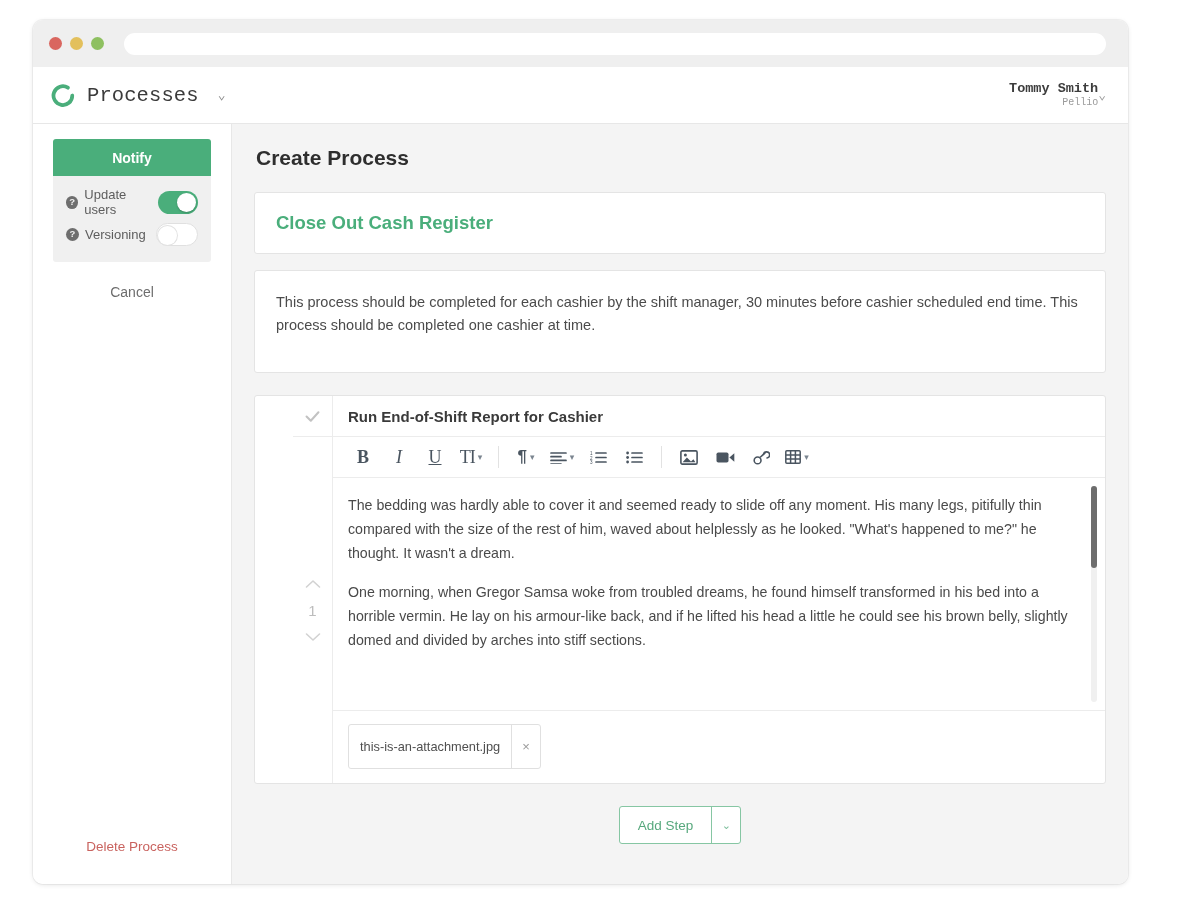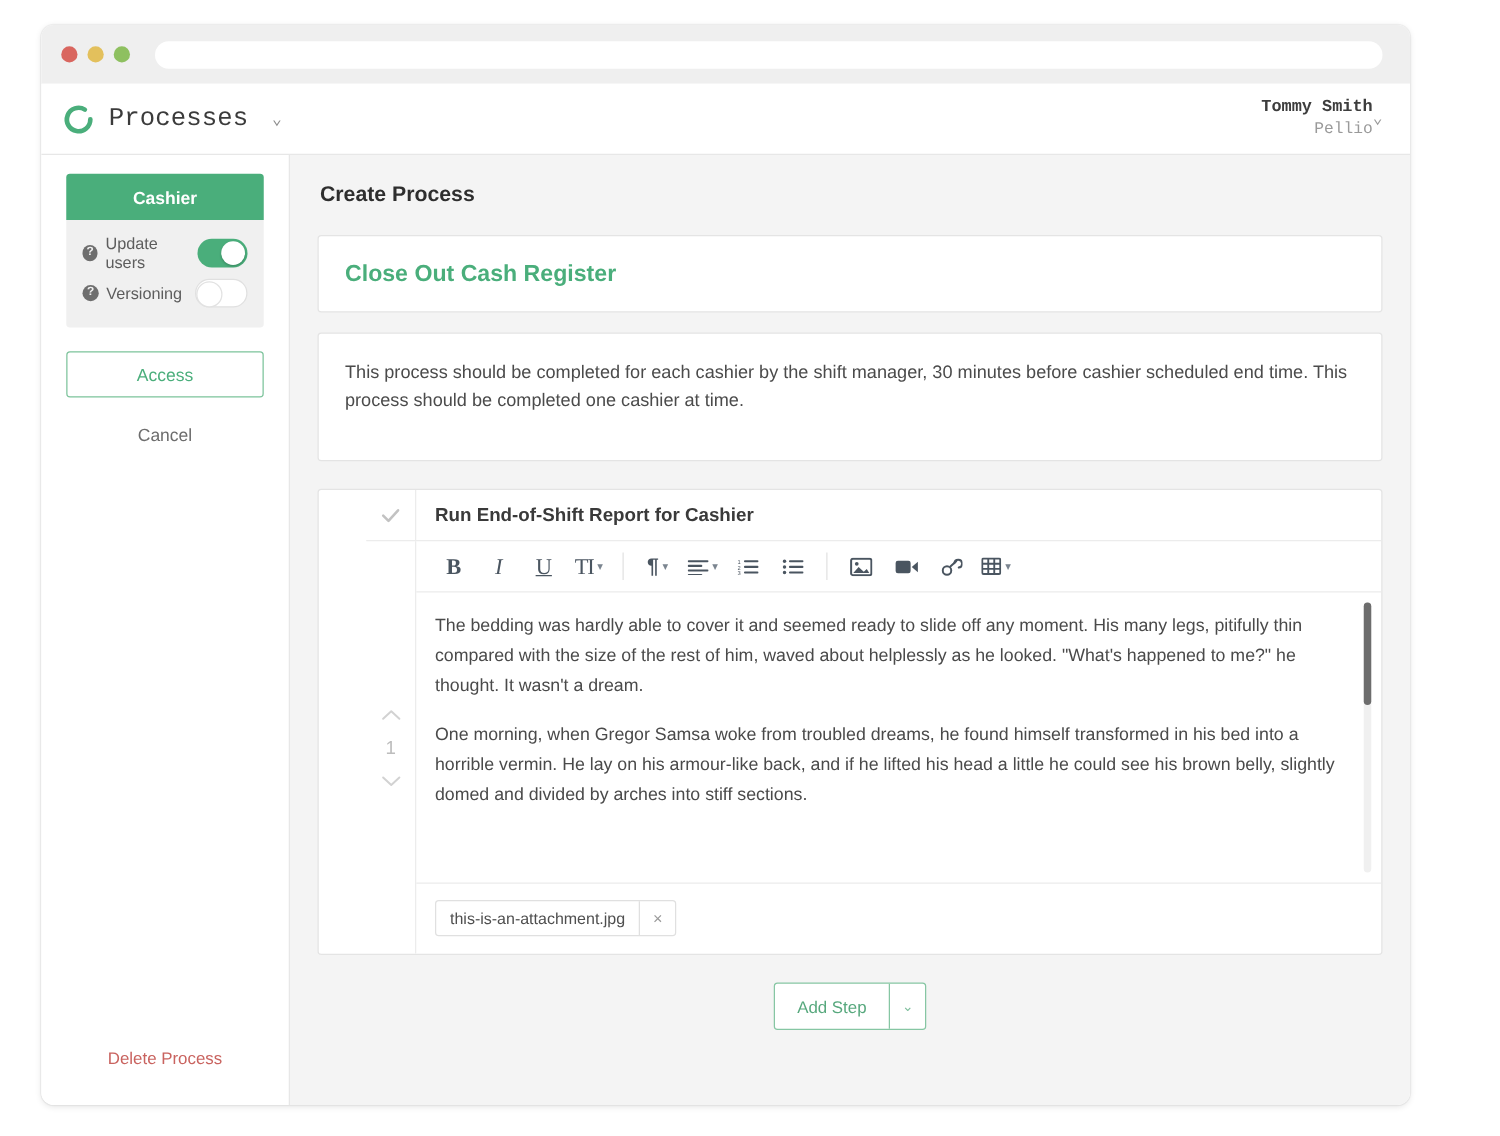--- a/index.html
+++ b/index.html
@@ -73,21 +73,21 @@
     margin-left: 8px;
     line-height: 1;
   }
   .userbox {
     margin-left: auto;
     display: flex;
     align-items: center;
   }
   .usertext { text-align: right; line-height: 1.28; }
   .username { font-size: 13.5px; color: #3d3d3d; font-weight: bold; }
-  .userorg  { font-size: 13px; color: #9a9a9a; }
+  .userorg  { font-size: 10px; color: #9a9a9a; }
   .user-caret { font-size: 13px; color: #9a9a9a; }
 
   
   .body-wrap { flex: 1; display: flex; min-height: 0; }
 
   .sidebar {
     width: 199px;
     background: #ffffff;
     border-right: 1px solid #e7e7e7;
     padding: 15px 20px 0 20px;
@@ -195,21 +195,21 @@
 
   
   .main {
     flex: 1;
     background: #f4f4f4;
     padding: 22px 22px 0 22px;
     min-width: 0;
     overflow: hidden;
   }
   .page-title {
-    font-size: 17px;
+    font-size: 21px;
     font-weight: bold;
     color: #2e2e2e;
     margin: 0 0 22px 2px;
   }
 
   .card {
     background: #ffffff;
     border: 1px solid #e4e4e4;
     border-radius: 3px;
     padding-left: 38px;
@@ -338,21 +338,21 @@
   .attach-row {
     border-top: 1px solid #ececec;
     padding: 13px 15px 14px 15px;
     display: flex;
   }
   .chip {
     display: flex;
     align-items: stretch;
     border: 1px solid #e0e0e0;
     border-radius: 3px;
-    height: 29px;
+    height: 45px;
     background: #ffffff;
   }
   .chip-name {
     display: flex; align-items: center;
     padding: 0 11px;
     font-size: 12.8px;
     color: #4f4f4f;
   }
   .chip-x {
     display: flex; align-items: center; justify-content: center;
@@ -419,21 +419,21 @@
         <div class="username">Tommy Smith</div>
         <div class="userorg">Pellio</div>
       </div>
       <span class="user-caret">⌄</span>
     </div>
   </div>
 
   <div class="body-wrap">
 
     <div class="sidebar">
-      <button class="update-btn">Cashier</button>
+      <button class="update-btn">Notify</button>
 
       <div class="opts">
         <div class="opt-row">
           <span class="opt-label">
             <span class="qmark">?</span>
             <span>Update users</span>
           </span>
           <span class="toggle on">
             <span class="knob"></span>
           </span>
@@ -442,21 +442,20 @@
           <span class="opt-label">
             <span class="qmark">?</span>
             <span>Versioning</span>
           </span>
           <span class="toggle off">
             <span class="knob"></span>
           </span>
         </div>
       </div>
 
-      <button class="access-btn">Access</button>
       <a class="cancel-link">Cancel</a>
       <a class="delete-link">Delete Process</a>
     </div>
 
     <div class="main">
       <h1 class="page-title">Create Process</h1>
 
       <div class="card title-card">
         <div class="proc-title">Close Out Cash Register</div>
       </div>

